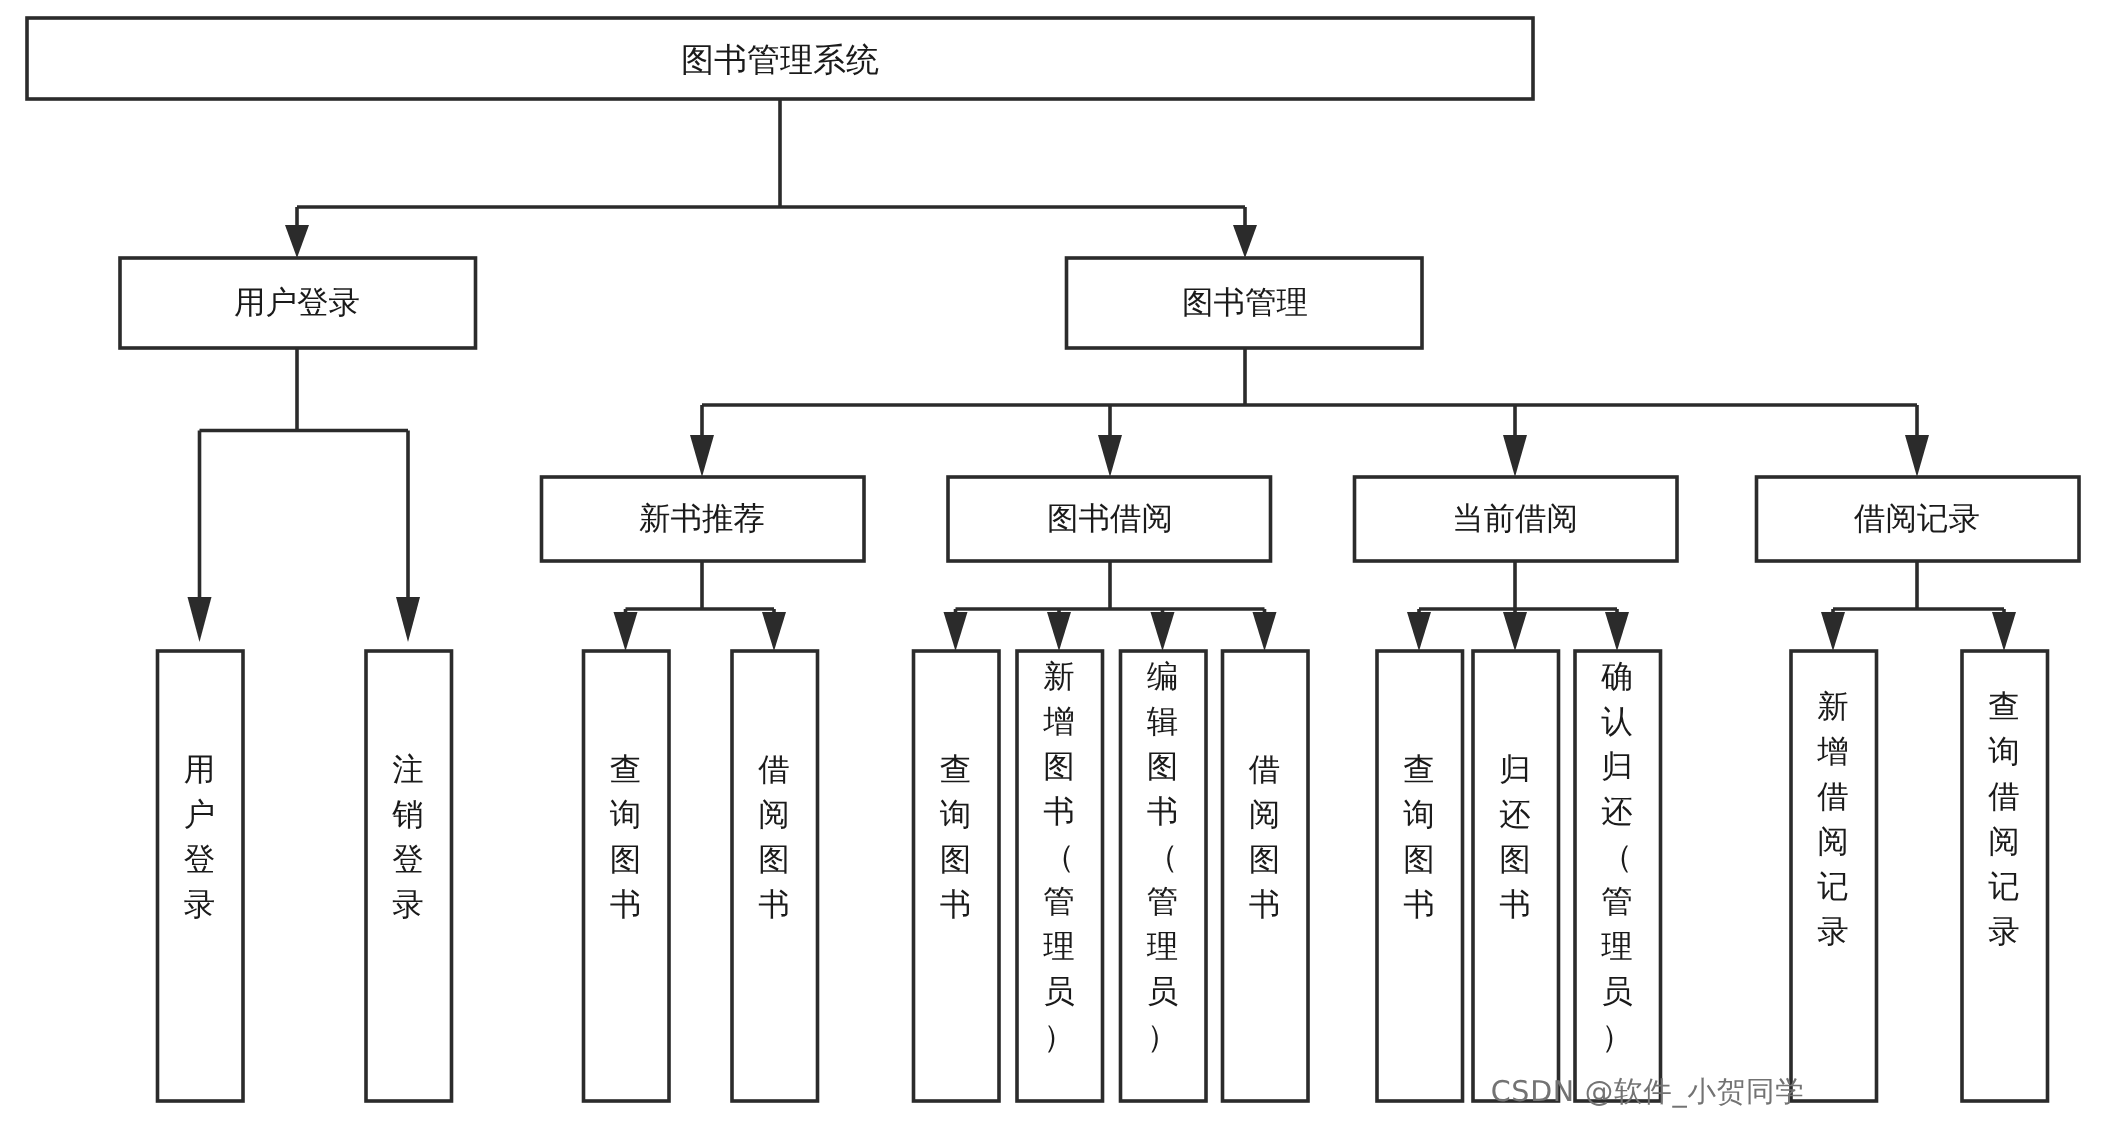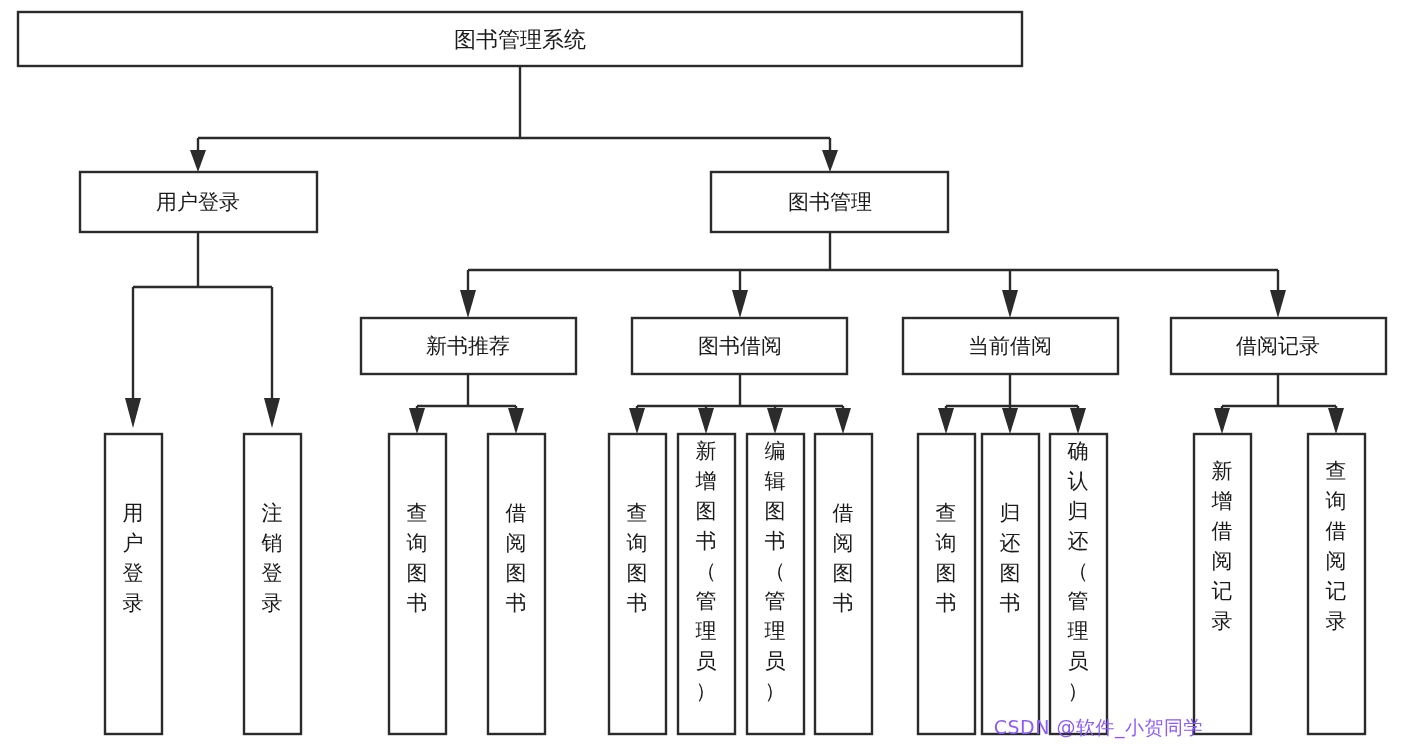--- a/index.html
+++ b/index.html
@@ -57,21 +57,21 @@
   .arrow-head {
     fill: #2b2b2b;
     stroke: none;
   }
   .watermark {
     position: absolute;
     right: 14px;
     bottom: 6px;
     font-family: "DejaVu Sans", "Liberation Sans", sans-serif;
     font-size: 19px;
-    color: #8b5cf6;
+    color: #737373;
     letter-spacing: 0.5px;
     white-space: nowrap;
     user-select: none;
   }
 </style>
 </head>
 <body>
 
 <div id="diagram-root">
 

